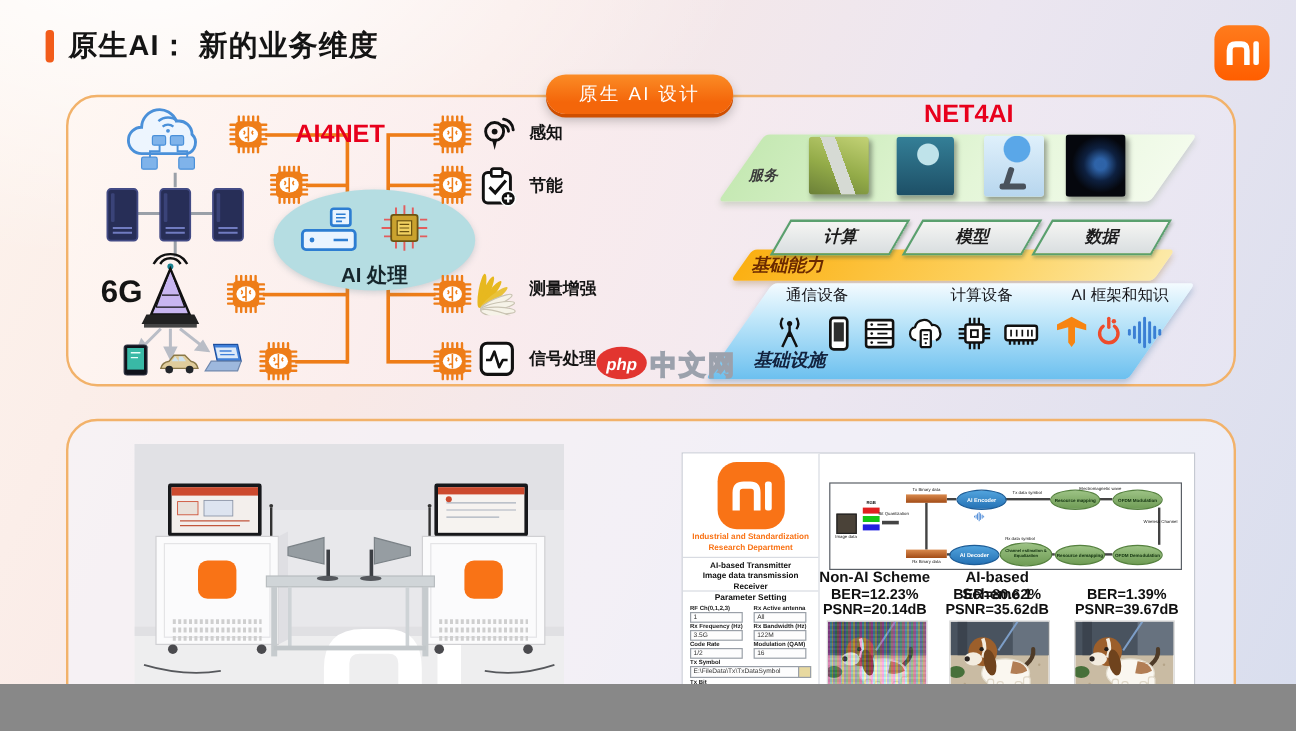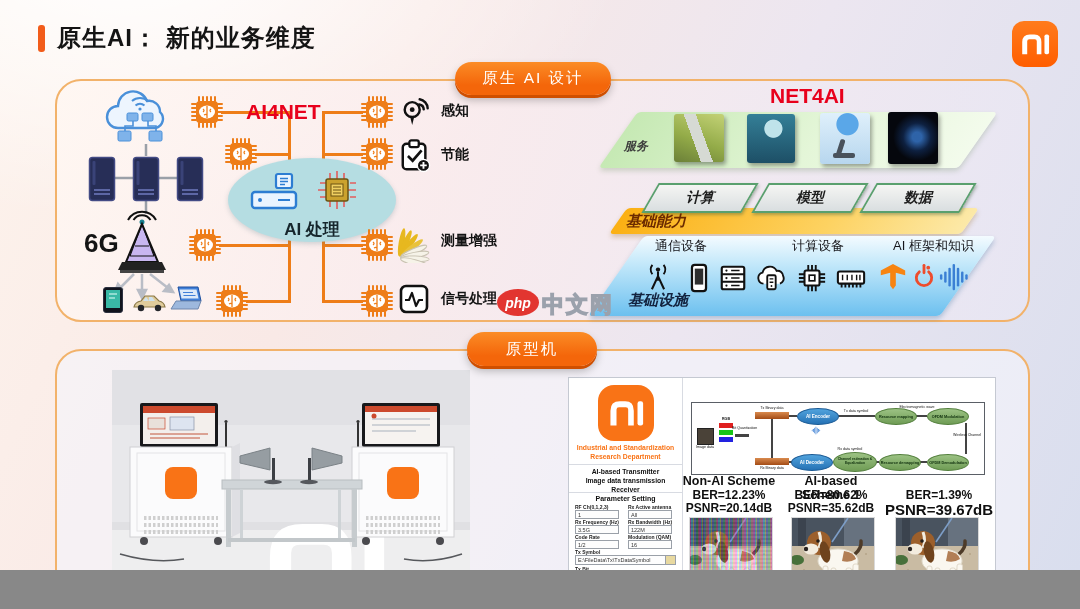--- a/index.html
+++ b/index.html
@@ -439,21 +439,20 @@
       <use href="#sym-tf"></use>
     </svg>
   <svg class="infra-ic" style="left:909px;top:262px" width="30" height="30" viewBox="0 0 32 32">
       <use href="#sym-torch"></use>
     </svg>
   <svg class="infra-ic" style="left:938px;top:262px" width="32" height="30" viewBox="0 0 34 32">
       <use href="#sym-wave"></use>
     </svg>
 
   <div class="panel" id="panel-proto"></div>
-  <div class="badge" style="left:467px;top:332px;width:130px;height:34px;font-size:15.5px">原型机</div>
 
   <svg class="ab" style="left:112px;top:370px;z-index:3" width="358" height="220" viewBox="0 0 358 220">
     <rect width="358" height="152" fill="#e8e8eb"></rect>
     <rect width="358" height="55" fill="#e1e1e5"></rect>
     <rect y="152" width="358" height="68" fill="#eeeeef"></rect>
     <rect y="152" width="358" height="8" fill="#e0e0e3"></rect>
     <g transform="translate(16,33)">
       <rect x="12" y="0" width="78" height="44" rx="2" fill="#17181b"></rect>
       <rect x="15" y="3" width="72" height="38" fill="#f3efec"></rect>
       <rect x="15" y="3" width="72" height="7" fill="#cc4a2e"></rect>
@@ -595,21 +594,21 @@
     <div class="d-line" style="left:306px;top:83px;width:4px;height:1.5px"></div>
     <div class="g-ell" style="left:264px;top:74px;width:42px;height:18px;font-size:3.4px">Channel estimation &amp; Equalization</div>
 
     <div class="scheme-name" style="left:110px;top:96px;width:100px;font-size:12.5px">Non-AI Scheme</div>
     <div class="scheme-name" style="left:110px;top:110px;width:100px;font-size:12px">BER=12.23%</div>
     <div class="scheme-name" style="left:110px;top:123px;width:100px;font-size:12px">PSNR=20.14dB</div>
     <div class="scheme-name" style="left:210px;top:96px;width:104px;font-size:12.5px">AI-based Scheme 1</div>
     <div class="scheme-name" style="left:210px;top:110px;width:104px;font-size:12px">BER=80.62%</div>
     <div class="scheme-name" style="left:210px;top:123px;width:104px;font-size:12px">PSNR=35.62dB</div>
     <div class="scheme-name" style="left:316px;top:110px;width:108px;font-size:12px">BER=1.39%</div>
-    <div class="scheme-name" style="left:316px;top:123px;width:108px;font-size:15px">PSNR=39.67dB</div>
+    <div class="scheme-name" style="left:316px;top:123px;width:108px;font-size:12px">PSNR=39.67dB</div>
 
     <div class="dog-box" style="left:120px;top:139px;width:82px;height:72px">
       <svg width="82" height="72" viewBox="0 0 82 72">
           <use href="#sym-dog"></use>
         </svg>
       <div class="noise"></div>
     </div>
     <div class="dog-box" style="left:222px;top:139px;width:82px;height:72px">
       <svg width="82" height="72" viewBox="0 0 82 72">
           <use href="#sym-dog"></use>

